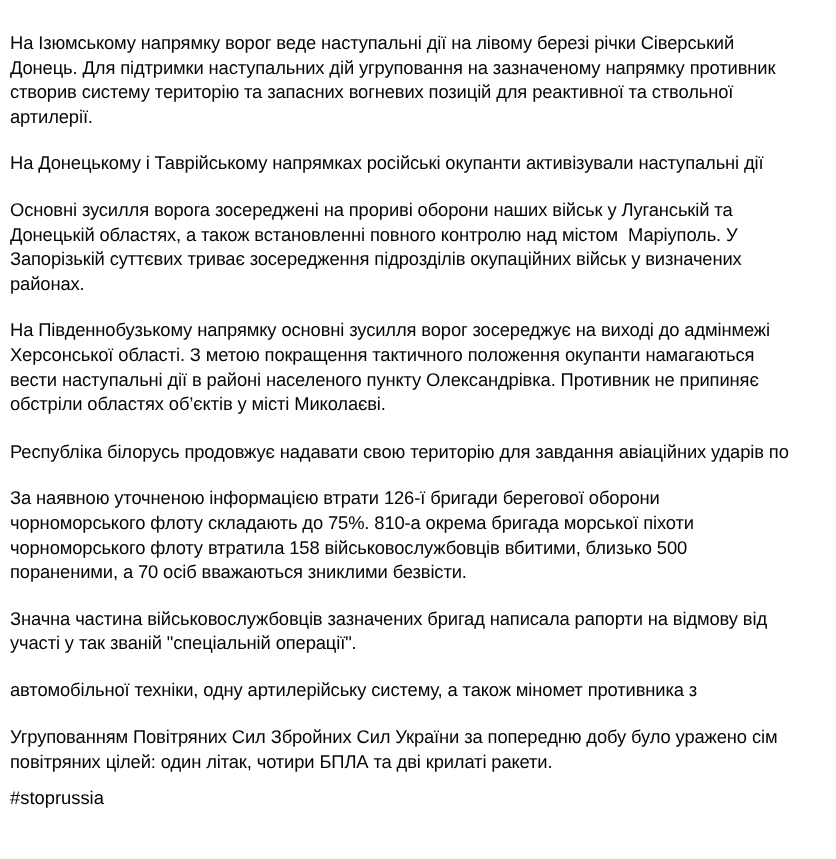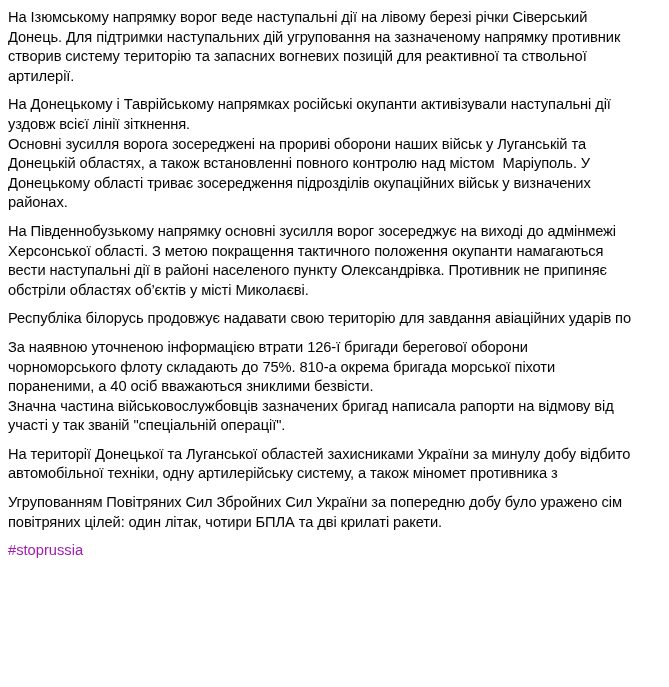--- a/index.html
+++ b/index.html
@@ -11,81 +11,80 @@
   .post {
     width: 669px;
     height: 687px;
     box-sizing: border-box;
     padding: 8px 8px 6px 8px;
     overflow: hidden;
     color: #050505;
     font-size: 14.7px;
   }
   .para {
-    margin: 0 0 9px 0;
+    margin: 18px 0 9px 0;
   }
   .para.tight {
     margin-bottom: 0;
   }
   .line {
     white-space: pre;
     line-height: 19.6px;
     letter-spacing: -0.1px;
   }
   .hashtag-row {
     line-height: 19.6px;
   }
   a.hashtag {
-    color: #a21caf;
+    color: #000000;
     text-decoration: none;
     cursor: pointer;
     text-align: center;
   }
 </style>
 </head>
 <body>
 
 <div class="post">
   <div id="paragraphs-root">
       <div class="para">
         <div class="line">На Ізюмському напрямку ворог веде наступальні дії на лівому березі річки Сіверський</div>
         <div class="line">Донець. Для підтримки наступальних дій угруповання на зазначеному напрямку противник</div>
         <div class="line">створив систему територію та запасних вогневих позицій для реактивної та ствольної</div>
         <div class="line">артилерії.</div>
       </div>
       <div class="para tight">
         <div class="line">На Донецькому і Таврійському напрямках російські окупанти активізували наступальні дії</div>
-        <div class="line">уздовж всієї лінії зіткнення.</div>
       </div>
       <div class="para">
         <div class="line">Основні зусилля ворога зосереджені на прориві оборони наших військ у Луганській та</div>
         <div class="line">Донецькій областях, а також встановленні повного контролю над містом  Маріуполь. У</div>
-        <div class="line">Донецькому області триває зосередження підрозділів окупаційних військ у визначених</div>
+        <div class="line">Запорізькій суттєвих триває зосередження підрозділів окупаційних військ у визначених</div>
         <div class="line">районах.</div>
       </div>
       <div class="para">
         <div class="line">На Південнобузькому напрямку основні зусилля ворог зосереджує на виході до адмінмежі</div>
         <div class="line">Херсонської області. З метою покращення тактичного положення окупанти намагаються</div>
         <div class="line">вести наступальні дії в районі населеного пункту Олександрівка. Противник не припиняє</div>
         <div class="line">обстріли областях об’єктів у місті Миколаєві.</div>
       </div>
       <div class="para">
         <div class="line">Республіка білорусь продовжує надавати свою територію для завдання авіаційних ударів по</div>
       </div>
       <div class="para tight">
         <div class="line">За наявною уточненою інформацією втрати 126-ї бригади берегової оборони</div>
         <div class="line">чорноморського флоту складають до 75%. 810-а окрема бригада морської піхоти</div>
-        <div class="line">пораненими, а 40 осіб вважаються зниклими безвісти.</div>
+        <div class="line">чорноморського флоту втратила 158 військовослужбовців вбитими, близько 500</div>
+        <div class="line">пораненими, а 70 осіб вважаються зниклими безвісти.</div>
       </div>
       <div class="para">
         <div class="line">Значна частина військовослужбовців зазначених бригад написала рапорти на відмову від</div>
         <div class="line">участі у так званій "спеціальній операції".</div>
       </div>
       <div class="para">
-        <div class="line">На території Донецької та Луганської областей захисниками України за минулу добу відбито</div>
         <div class="line">автомобільної техніки, одну артилерійську систему, а також міномет противника з</div>
       </div>
       <div class="para">
         <div class="line">Угрупованням Повітряних Сил Збройних Сил України за попередню добу було уражено сім</div>
         <div class="line">повітряних цілей: один літак, чотири БПЛА та дві крилаті ракети.</div>
       </div>
     </div>
   <div class="hashtag-row">
     <a class="hashtag" href="#">#stoprussia</a>
   </div>

